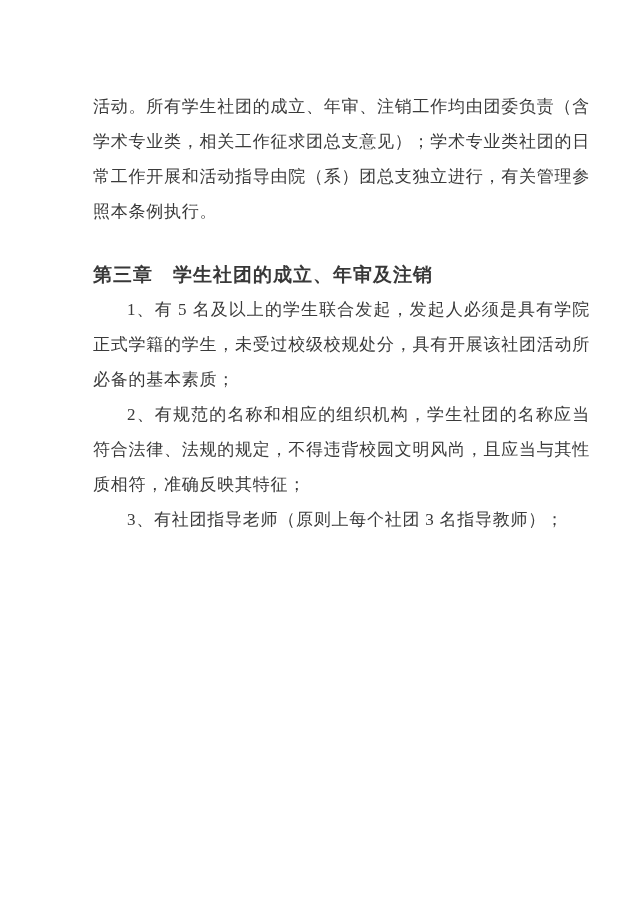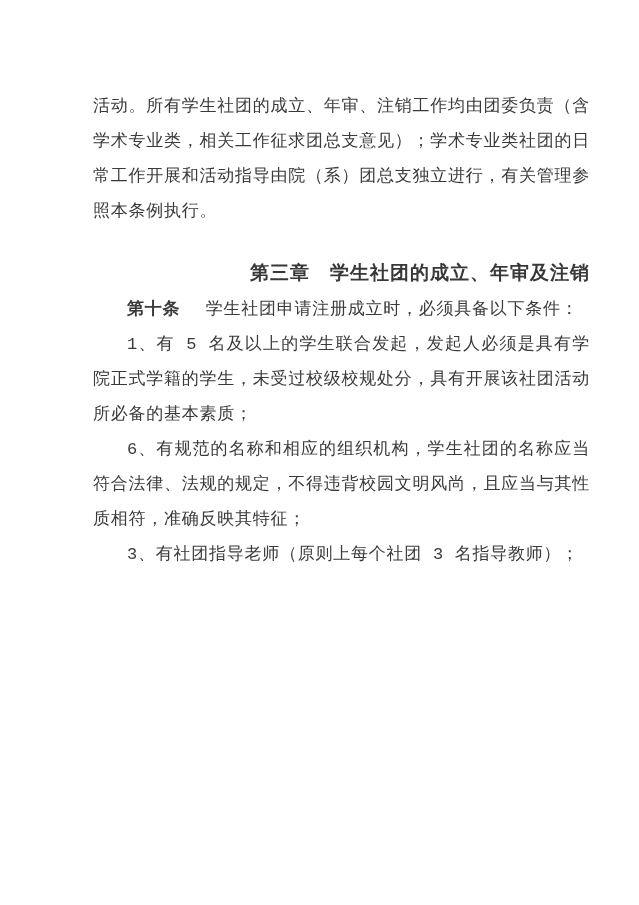--- a/index.html
+++ b/index.html
@@ -8,58 +8,57 @@
     background: #ffffff;
   }
   .page {
     position: relative;
     width: 639px;
     height: 905px;
     box-sizing: border-box;
     background: #ffffff;
     padding: 89px 49px 0 93px;
     overflow: hidden;
-    font-family: Liberation Mono, monospace;
+    font-family: Liberation Serif, serif;
     color: #3a3a3a;
   }
   .para {
     margin: 0;
     font-size: 17px;
     line-height: 35px;
     letter-spacing: 0.75px;
     text-align: justify;
   }
   .indent {
     text-indent: 2em;
   }
   .chapter-heading {
     margin: 28px 0 0 0;
     font-size: 19px;
     line-height: 35px;
     font-weight: bold;
     letter-spacing: 1px;
-    text-align: right;
+    text-align: left;
     color: #383838;
   }
   .article-label {
     font-weight: bold;
     margin-right: 1.5em;
   }
 </style>
 </head>
 <body>
 
 <div class="page">
 
   <p class="para">活动。所有学生社团的成立、年审、注销工作均由团委负责（含学术专业类，相关工作征求团总支意见）；学术专业类社团的日常工作开展和活动指导由院（系）团总支独立进行，有关管理参照本条例执行。</p>
 
   <h2 class="chapter-heading">第三章　学生社团的成立、年审及注销</h2>
 
 
-  <p class="para indent"><span class="article-label">第十条</span><span>学生社团申请注册成立时，必须具备以下条件：</span></p>
 
   <p class="para indent">1、有 5 名及以上的学生联合发起，发起人必须是具有学院正式学籍的学生，未受过校级校规处分，具有开展该社团活动所必备的基本素质；</p>
 
-  <p class="para indent">6、有规范的名称和相应的组织机构，学生社团的名称应当符合法律、法规的规定，不得违背校园文明风尚，且应当与其性质相符，准确反映其特征；</p>
+  <p class="para indent">2、有规范的名称和相应的组织机构，学生社团的名称应当符合法律、法规的规定，不得违背校园文明风尚，且应当与其性质相符，准确反映其特征；</p>
 
   <p class="para indent">3、有社团指导老师（原则上每个社团 3 名指导教师）；</p>
 
 </div>
 
 </body></html>

